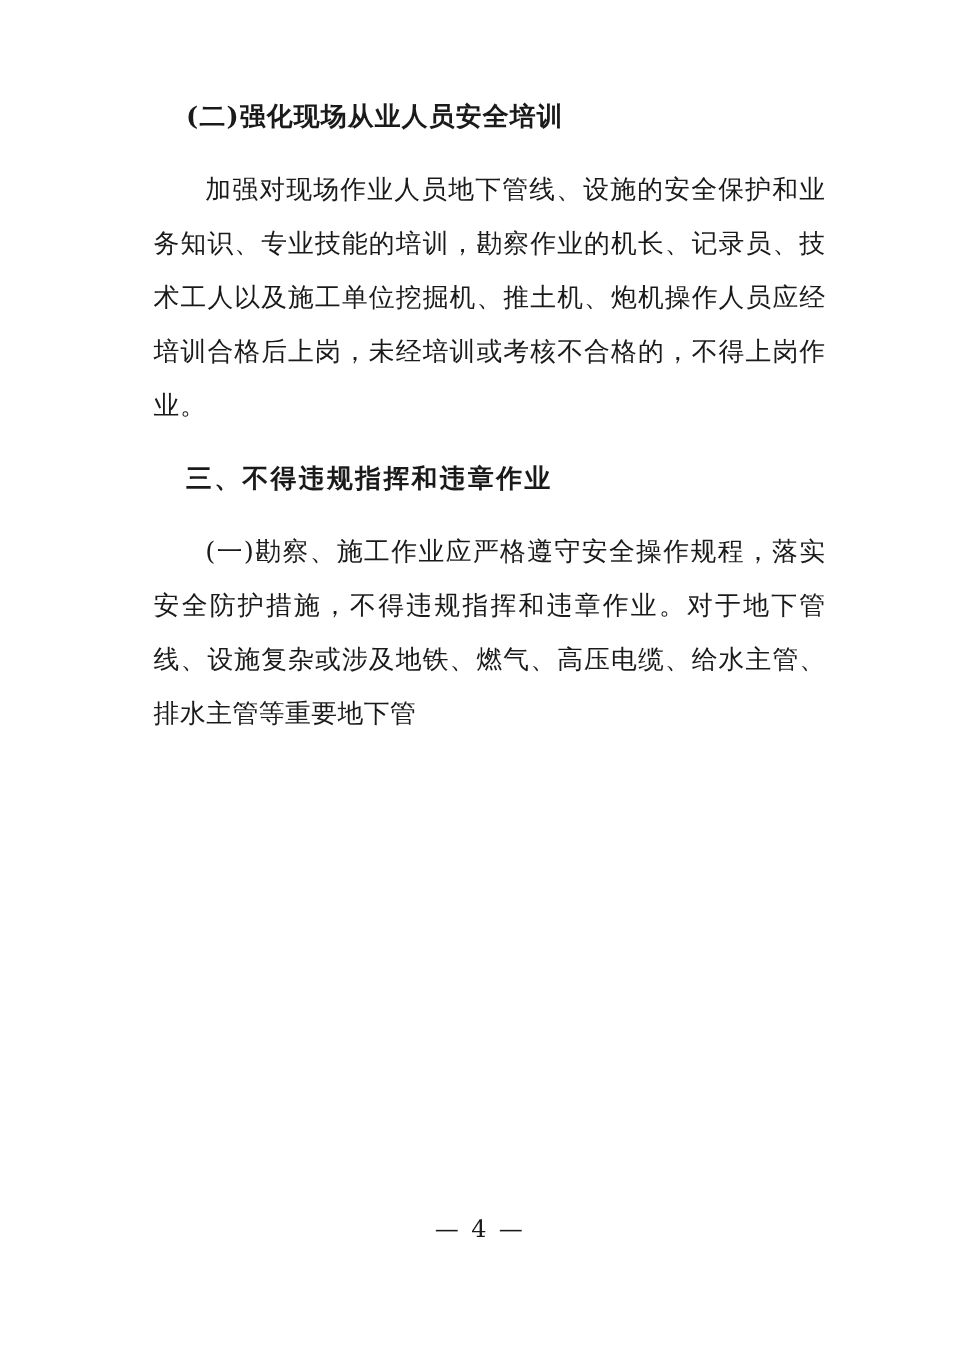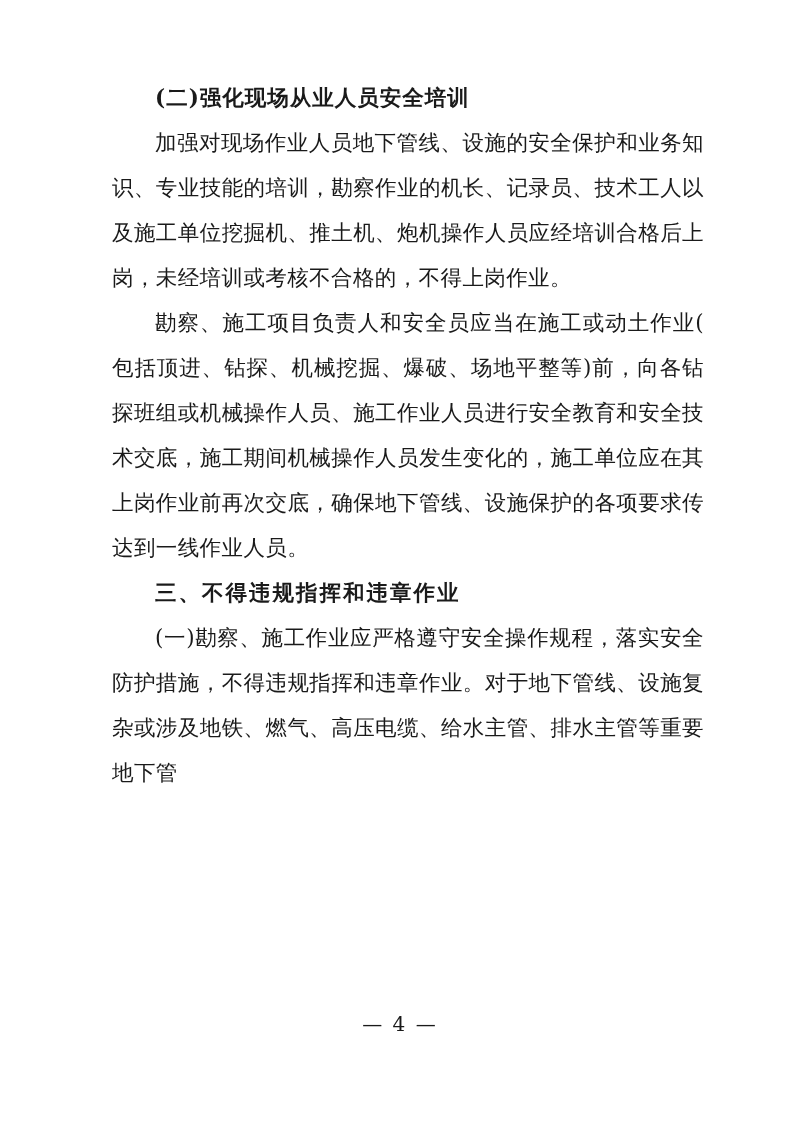--- a/index.html
+++ b/index.html
@@ -32,21 +32,21 @@
     text-justify: inter-ideograph;
   }
   .heading {
     font-weight: 700;
     text-indent: 2em;
     margin: 0;
     letter-spacing: 1px;
   }
   .para {
     text-indent: 2em;
-    margin: 0;
+    margin: 16px;
   }
   .heading-major {
     font-weight: 700;
     text-indent: 2em;
     margin: 0;
     letter-spacing: 2px;
   }
   .footer {
     position: absolute;
     left: 0;
@@ -59,19 +59,18 @@
     letter-spacing: 2px;
   }
 </style>
 </head>
 <body>
 
 <div class="page">
   <div class="doc-body">
     <p class="heading">(二)强化现场从业人员安全培训</p>
     <p class="para">加强对现场作业人员地下管线、设施的安全保护和业务知识、专业技能的培训，勘察作业的机长、记录员、技术工人以及施工单位挖掘机、推土机、炮机操作人员应经培训合格后上岗，未经培训或考核不合格的，不得上岗作业。</p>
-    <p class="para">勘察、施工项目负责人和安全员应当在施工或动土作业( 包括顶进、钻探、机械挖掘、爆破、场地平整等)前，向各钻探班组或机械操作人员、施工作业人员进行安全教育和安全技术交底，施工期间机械操作人员发生变化的，施工单位应在其上岗作业前再次交底，确保地下管线、设施保护的各项要求传达到一线作业人员。</p>
     <p class="heading-major">三、不得违规指挥和违章作业</p>
     <p class="para">(一)勘察、施工作业应严格遵守安全操作规程，落实安全防护措施，不得违规指挥和违章作业。对于地下管线、设施复杂或涉及地铁、燃气、高压电缆、给水主管、排水主管等重要地下管</p>
   </div>
 </div>
 
 <div class="footer">— 4 —</div>
 
 </body></html>

